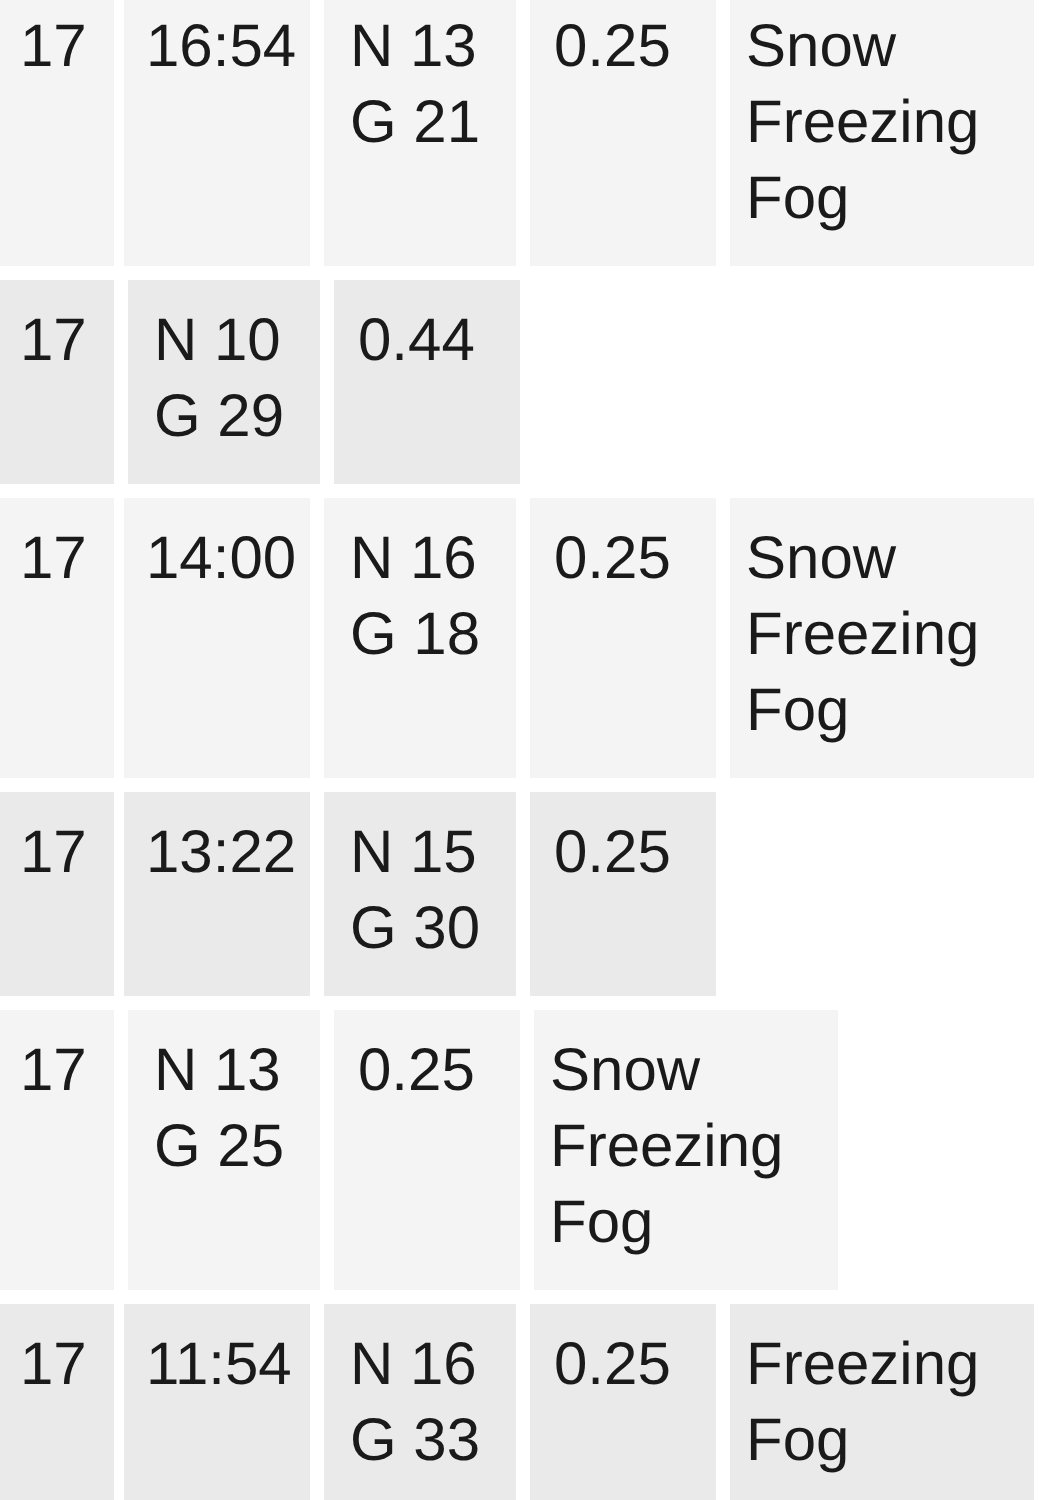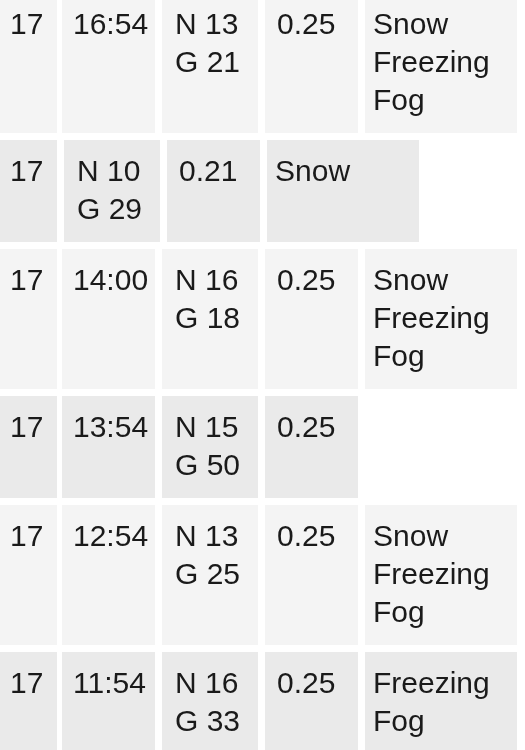--- a/index.html
+++ b/index.html
@@ -89,44 +89,42 @@
       <div class="cell col-wind">N 13
 G 21</div>
       <div class="cell col-vis">0.25</div>
       <div class="cell col-wx">Snow Freezing Fog</div>
     </div>
 
     <div class="obs-row shade-dark">
       <div class="cell col-day">17</div>
       <div class="cell col-wind">N 10
 G 29</div>
-      <div class="cell col-vis">0.21</div>
-      <div class="cell col-wx">Snow</div>
+      <div class="cell col-vis">0.44</div>
     </div>
 
     <div class="obs-row shade-light">
       <div class="cell col-day">17</div>
       <div class="cell col-time">14:00</div>
       <div class="cell col-wind">N 16
 G 18</div>
       <div class="cell col-vis">0.25</div>
       <div class="cell col-wx">Snow Freezing Fog</div>
     </div>
 
     <div class="obs-row shade-dark">
       <div class="cell col-day">17</div>
-      <div class="cell col-time">13:54</div>
+      <div class="cell col-time">13:22</div>
       <div class="cell col-wind">N 15
-G 50</div>
+G 30</div>
       <div class="cell col-vis">0.25</div>
     </div>
 
     <div class="obs-row shade-light">
       <div class="cell col-day">17</div>
-      <div class="cell col-time">12:54</div>
       <div class="cell col-wind">N 13
 G 25</div>
       <div class="cell col-vis">0.25</div>
       <div class="cell col-wx">Snow Freezing Fog</div>
     </div>
 
     <div class="obs-row shade-dark">
       <div class="cell col-day">17</div>
       <div class="cell col-time">11:54</div>
       <div class="cell col-wind">N 16

